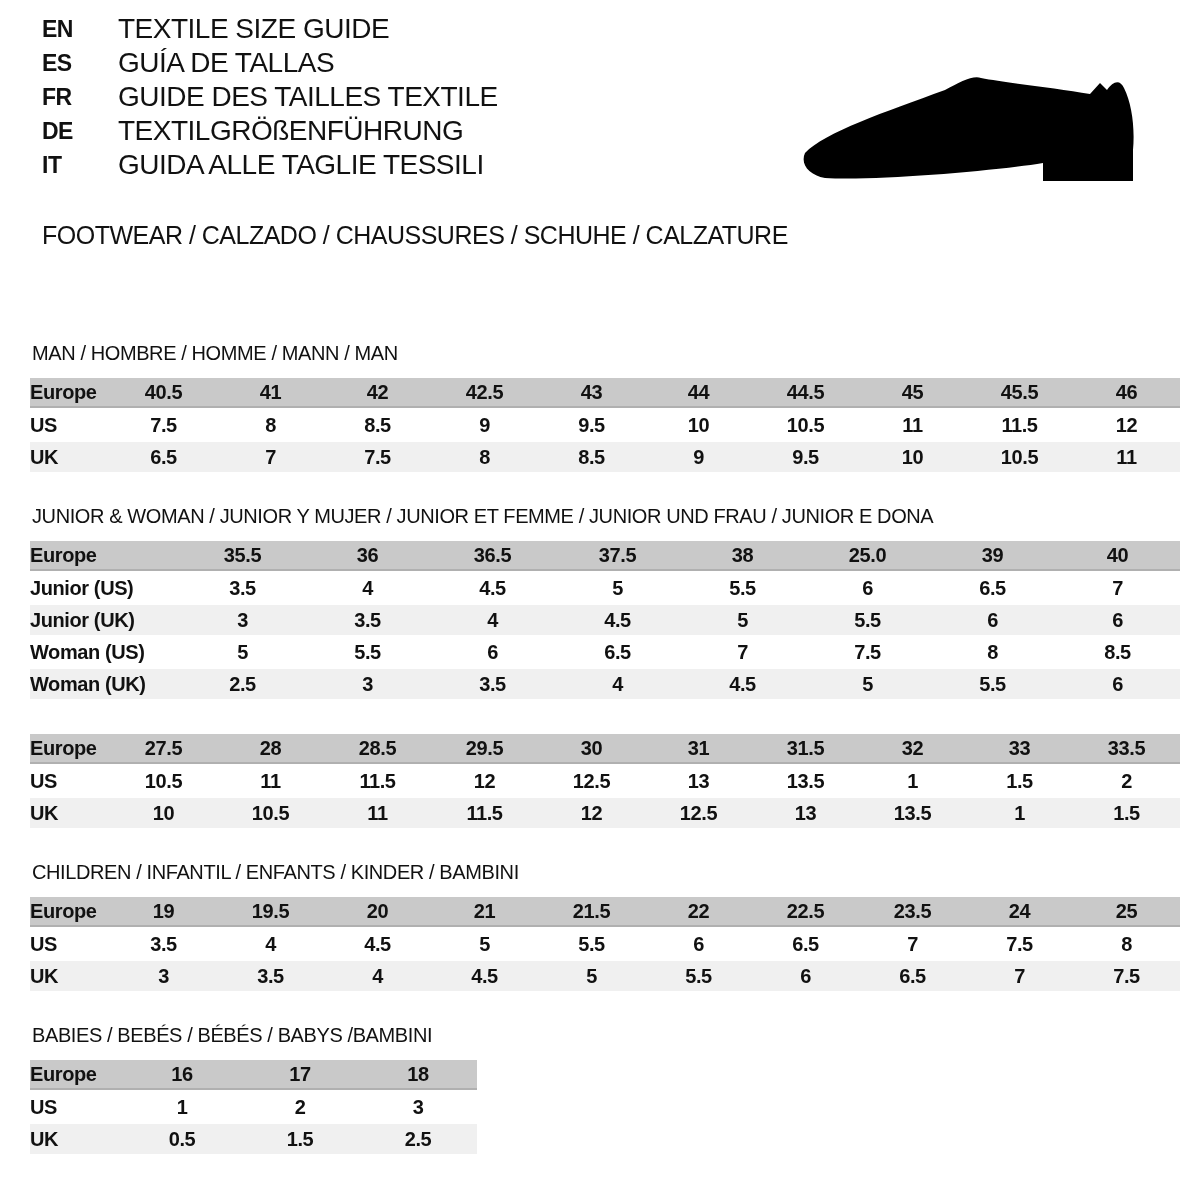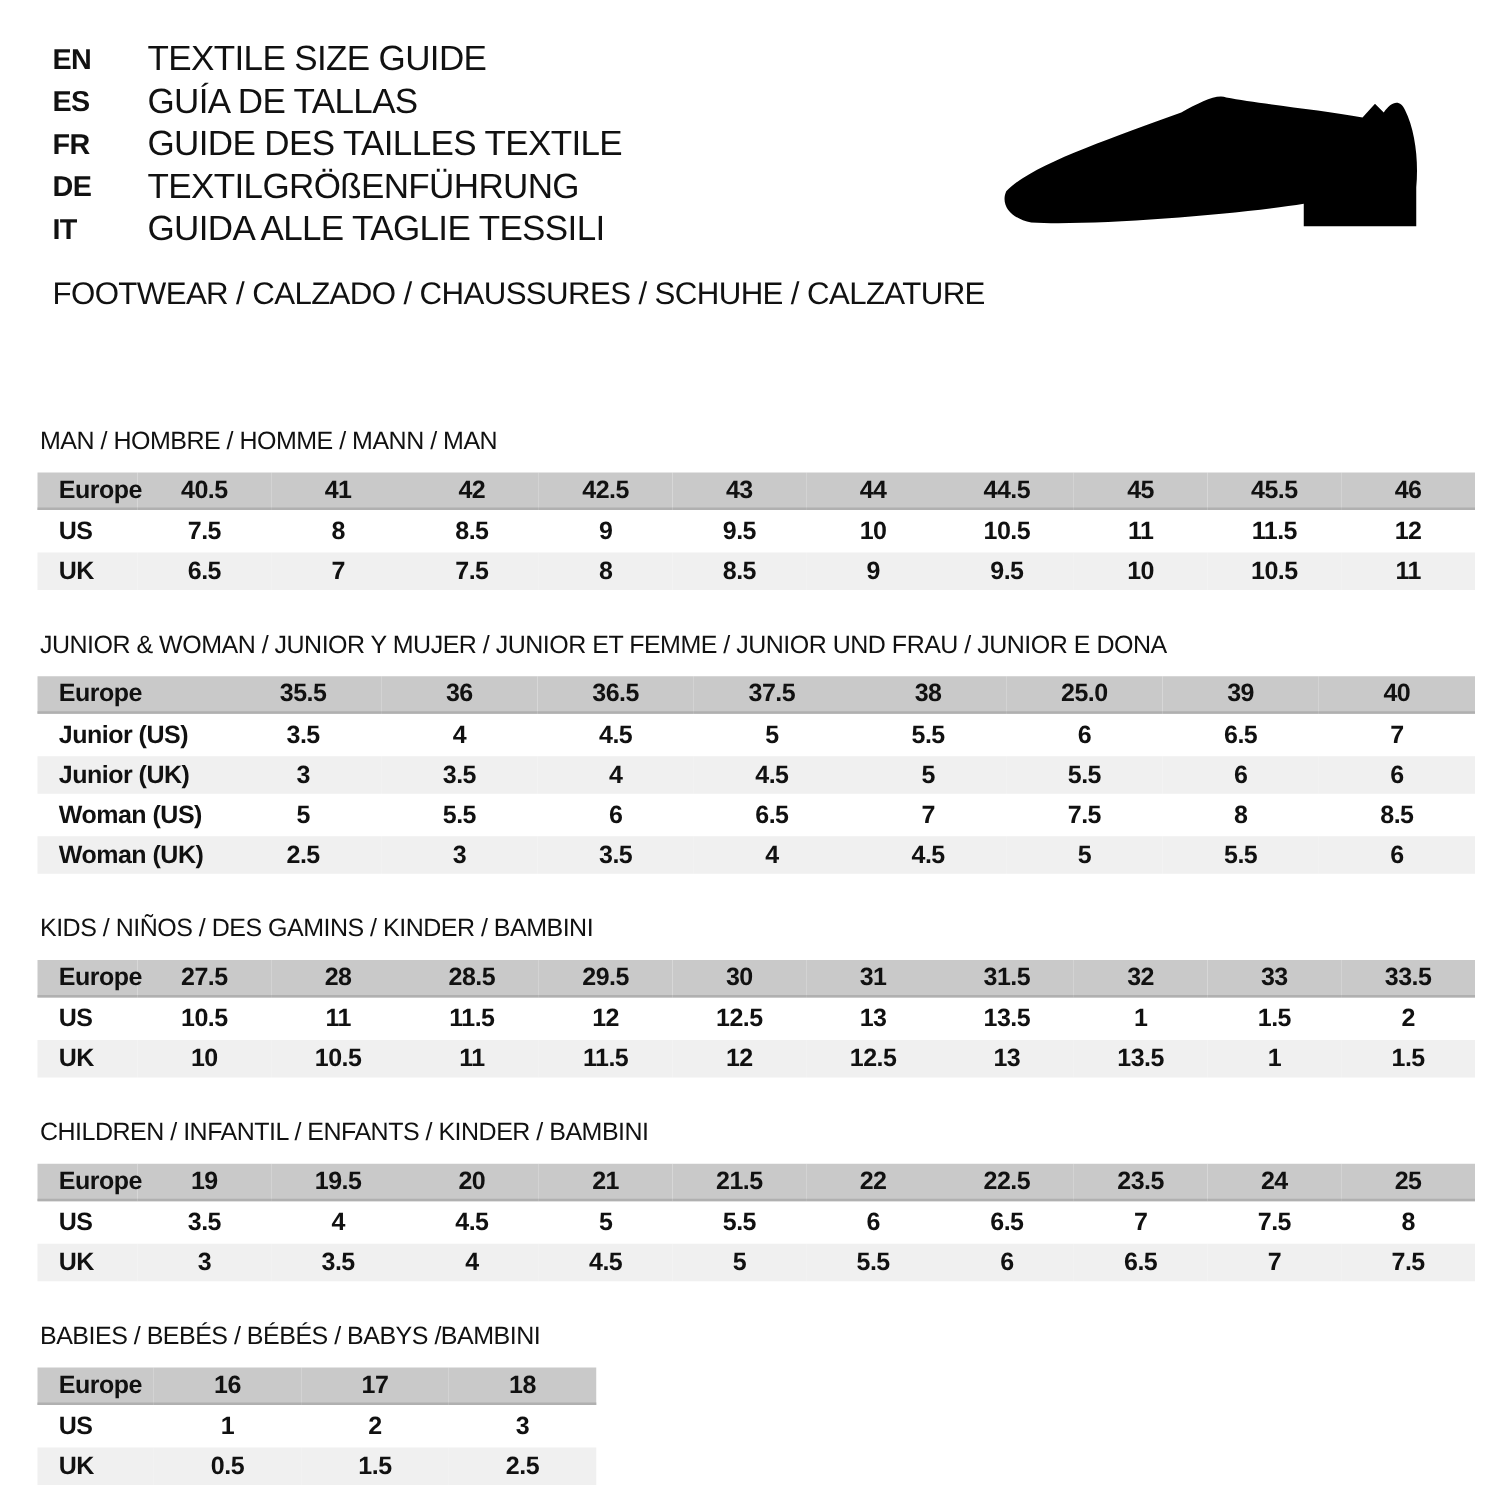--- a/index.html
+++ b/index.html
@@ -12,21 +12,21 @@
   *{margin:0;padding:0;box-sizing:border-box;}
   html,body{width:1200px;height:1200px;background:#fff;overflow:hidden;}
   body{
     position:relative;
     font-family:"Liberation Sans","DejaVu Sans",sans-serif;
     color:var(--text);
     -webkit-font-smoothing:antialiased;
   }
 
   
-  .langs{position:absolute;top:30px;left:42px;}
+  .langs{position:absolute;top:12px;left:42px;}
   .lang-row{display:flex;height:34px;align-items:center;}
   .lang-code{width:76px;font-size:23px;font-weight:bold;letter-spacing:-0.5px;}
   .lang-title{font-size:28px;font-weight:normal;letter-spacing:-0.5px;white-space:nowrap;}
 
   
   .shoe{position:absolute;top:58px;left:795px;width:350px;height:140px;}
   .shoe svg{width:100%;height:100%;display:block;}
   .shoe path{fill:var(--shoe);}
 
   
@@ -41,21 +41,21 @@
     margin:0 0 11px 2px;white-space:nowrap;
   }
   table.size-table{
     border-collapse:separate;border-spacing:0 2px;table-layout:fixed;
   }
   .size-table td{
     height:30px;font-size:20px;font-weight:bold;letter-spacing:-0.4px;
     text-align:center;vertical-align:middle;padding:0;white-space:nowrap;
     color:var(--text);
   }
-  .size-table td.label{text-align:left;padding-left:17px;}
+  .size-table td.label{text-align:left;padding-left:0;}
   .size-table tr.hdr td{background:var(--hdr-bg);border-bottom:2px solid var(--hdr-border);}
   .size-table tr.alt td{background:var(--alt-bg);}
 
   
   .t-main{width:1150px;}
   .t-main col.c-label{width:80px;}
   .t-main col.c-num{width:107px;}
   .t-junior{width:1150px;}
   .t-junior col.c-label{width:150px;}
   .t-junior col.c-num{width:125px;}
@@ -233,21 +233,20 @@
             <td>4</td>
             <td>4.5</td>
             <td>5</td>
             <td>5.5</td>
             <td>6</td>
           </tr>
         </tbody>
       </table>
     </div>
     <div class="section">
-      <h2 class="section-title">KIDS / NIÑOS / DES GAMINS / KINDER / BAMBINI</h2>
       <table class="size-table t-main">
         <colgroup>
           <col class="c-label">
           <col class="c-num">
           <col class="c-num">
           <col class="c-num">
           <col class="c-num">
           <col class="c-num">
           <col class="c-num">
           <col class="c-num">

